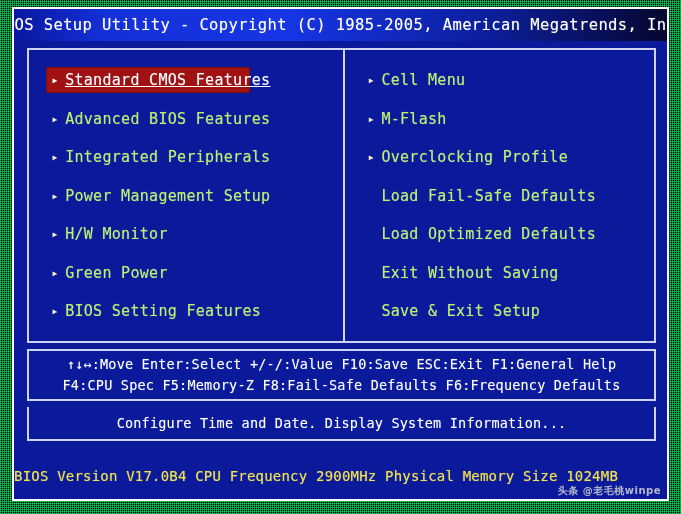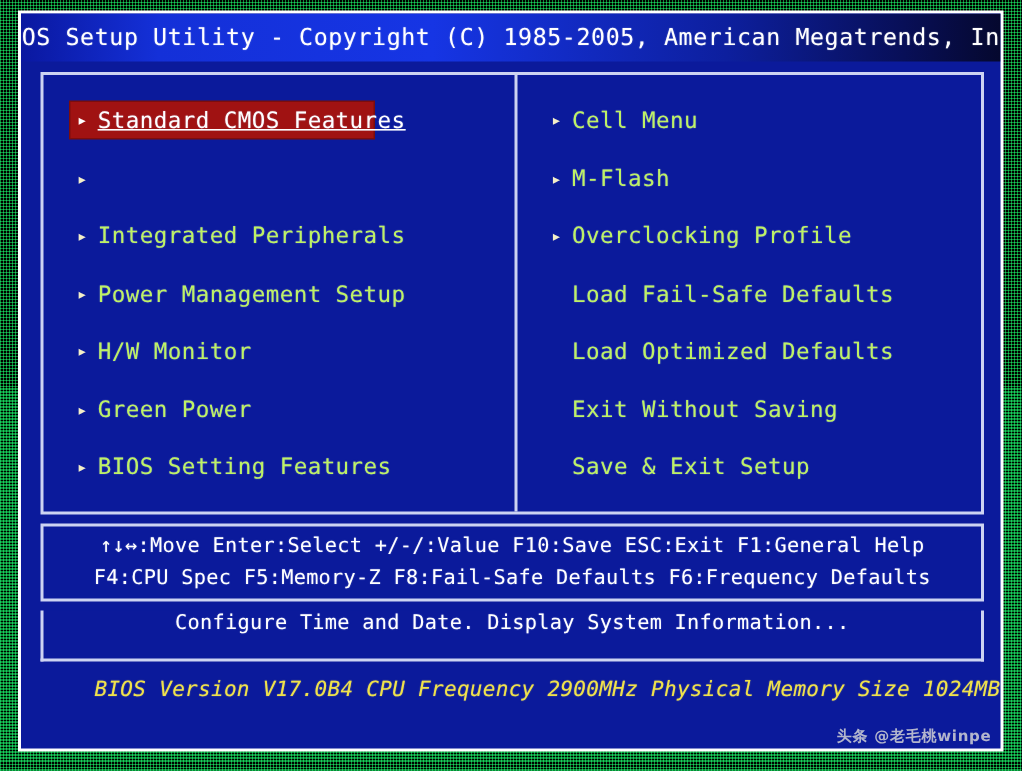--- a/index.html
+++ b/index.html
@@ -165,42 +165,41 @@
   #descline {
     position: absolute;
     left: 13px;
     top: 398px;
     width: 629px;
     height: 34px;
     border: 2px solid #cdd3f2;
     border-top: none;
     box-sizing: border-box;
     display: flex;
-    align-items: flex-start;
+    align-items: center;
     justify-content: center;
     background: #0b1a9b;
   }
   #descline .d {
     color: #ffffff;
     font-size: 13.5px;
     letter-spacing: 0.2px;
     white-space: nowrap;
     text-shadow: 0 0 1px rgba(200,210,255,0.5);
   }
 
   
   #versionline {
     position: absolute;
     left: 0;
-    top: 443px;
+    top: 459px;
     width: 100%;
     display: flex;
     align-items: center;
-    justify-content: flex-end;
-    font-style: italic;
+    justify-content: flex-start;
   }
   #versionline .v {
     color: #f0e24a;
     font-size: 14px;
     letter-spacing: 0.2px;
     white-space: nowrap;
     text-shadow: 0 0 1px rgba(255,240,120,0.5);
   }
 
   
@@ -231,20 +230,21 @@
       <div id="menupanel">
         <div id="vdivider"></div>
 
         <div class="column" id="col-left">
           <div class="menu-item selected">
             <span class="arrow">▸</span>
             <span class="lbl">Standard CMOS Features</span>
           </div>
           <div class="menu-item">
             <span class="arrow">▸</span>
+            <span class="lbl">Advanced BIOS Features</span>
           </div>
           <div class="menu-item">
             <span class="arrow">▸</span>
             <span class="lbl">Integrated Peripherals</span>
           </div>
           <div class="menu-item">
             <span class="arrow">▸</span>
             <span class="lbl">Power Management Setup</span>
           </div>
           <div class="menu-item">

